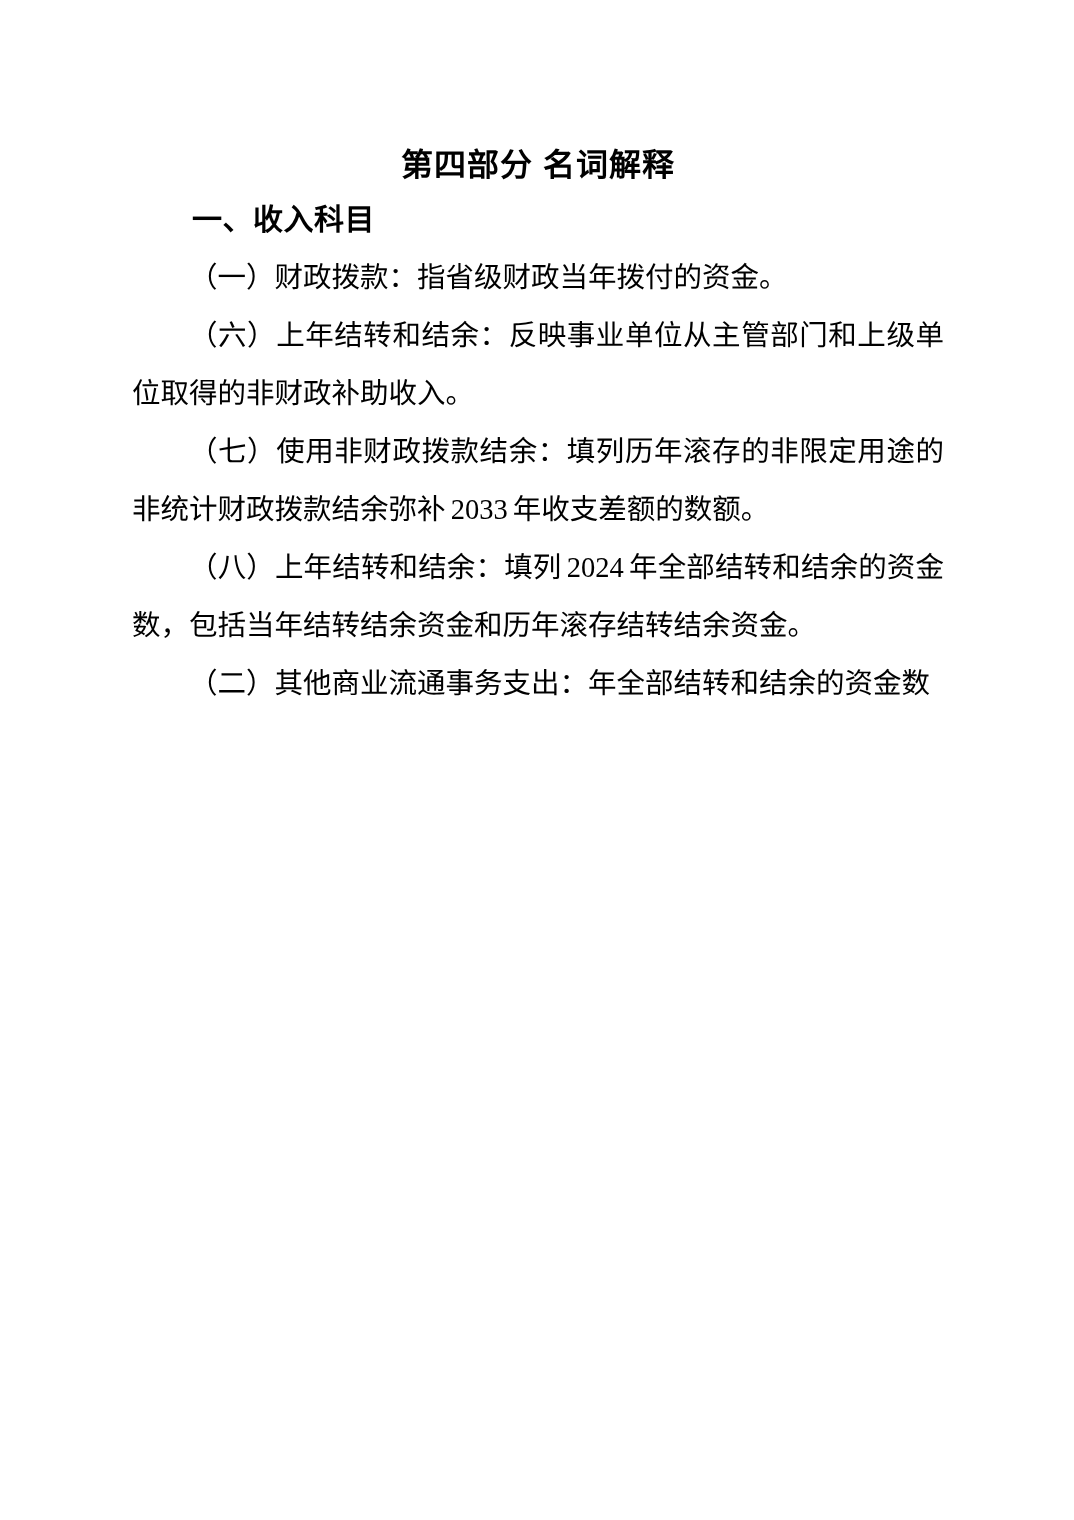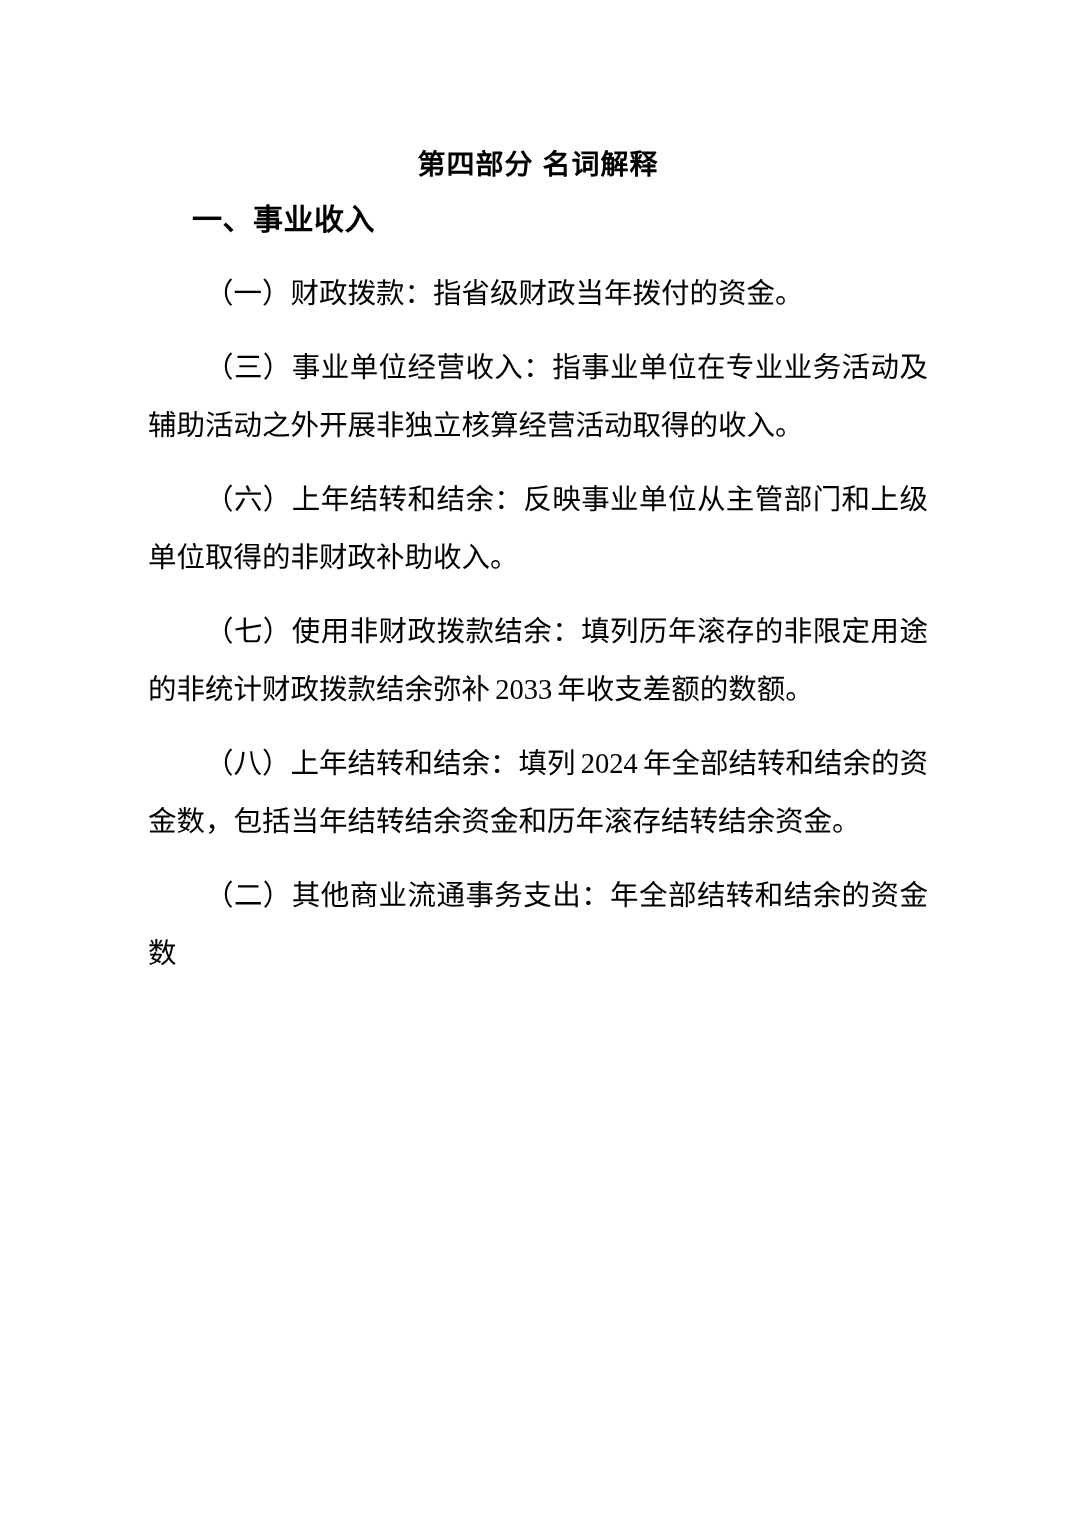--- a/index.html
+++ b/index.html
@@ -17,21 +17,21 @@
     box-sizing: border-box;
     padding: 139px 130px 0 132px;
     overflow: hidden;
     font-family: "Liberation Serif", "DejaVu Serif", serif;
   }
   .doc-title {
     margin: 0;
     text-align: center;
     font-family: "Liberation Sans", "DejaVu Sans", sans-serif;
     font-weight: 700;
-    font-size: 28px;
+    font-size: 32px;
     line-height: 52px;
     letter-spacing: 1px;
     white-space: nowrap;
   }
   .doc-body {
     font-size: 28.5px;
     line-height: 58px;
     text-align: justify;
     text-justify: inter-ideograph;
     word-break: break-all;
@@ -41,31 +41,30 @@
     margin: 0;
     font-family: "Liberation Sans", "DejaVu Sans", sans-serif;
     font-weight: 700;
     font-size: 30px;
     line-height: 58px;
     text-indent: 2em;
     text-align: left;
     letter-spacing: 0.5px;
   }
   .para {
-    margin: 16px;
+    margin: 0;
     text-indent: 2em;
   }
 </style>
 </head>
 <body>
 
 <div class="page">
   <h1 class="doc-title">第四部分 名词解释</h1>
   <div class="doc-body">
-      <h2 class="sec-heading">一、事业收入</h2>
+      <h2 class="sec-heading">一、收入科目</h2>
       <p class="para">（一）财政拨款：指省级财政当年拨付的资金。</p>
-      <p class="para">（三）事业单位经营收入：指事业单位在专业业务活动及辅助活动之外开展非独立核算经营活动取得的收入。</p>
       <p class="para">（六）上年结转和结余：反映事业单位从主管部门和上级单位取得的非财政补助收入。</p>
       <p class="para">（七）使用非财政拨款结余：填列历年滚存的非限定用途的非统计财政拨款结余弥补 2033 年收支差额的数额。</p>
       <p class="para">（八）上年结转和结余：填列 2024 年全部结转和结余的资金数，包括当年结转结余资金和历年滚存结转结余资金。</p>
       <p class="para">（二）其他商业流通事务支出：年全部结转和结余的资金数</p>
     </div>
 </div>
 
 </body></html>

